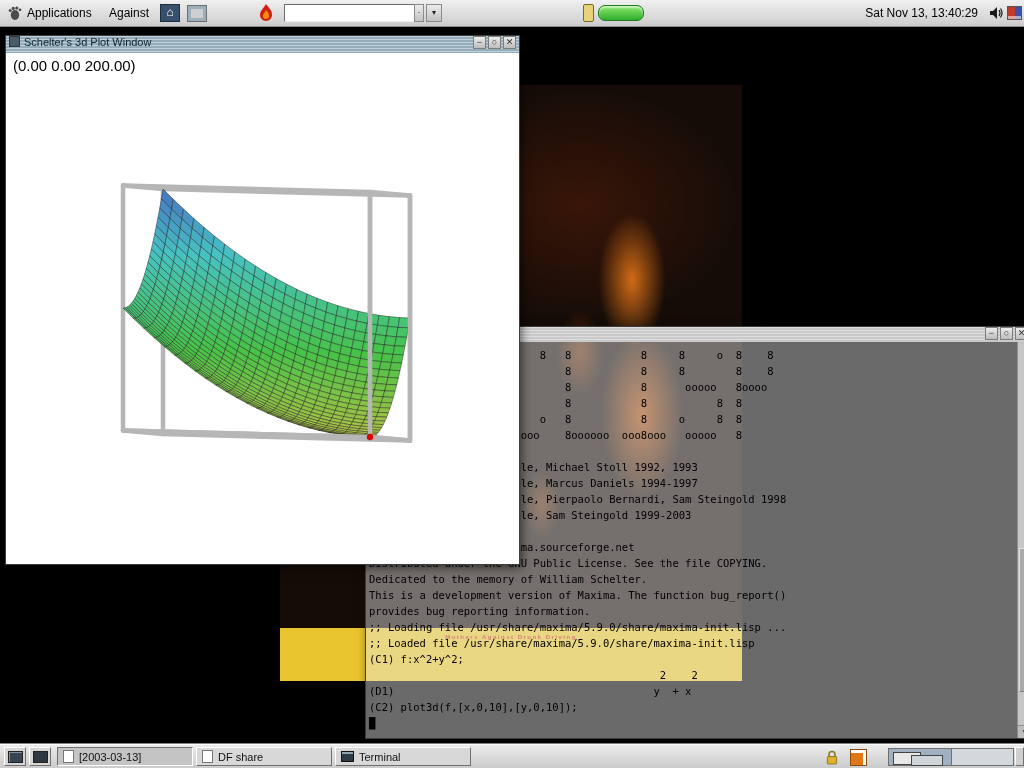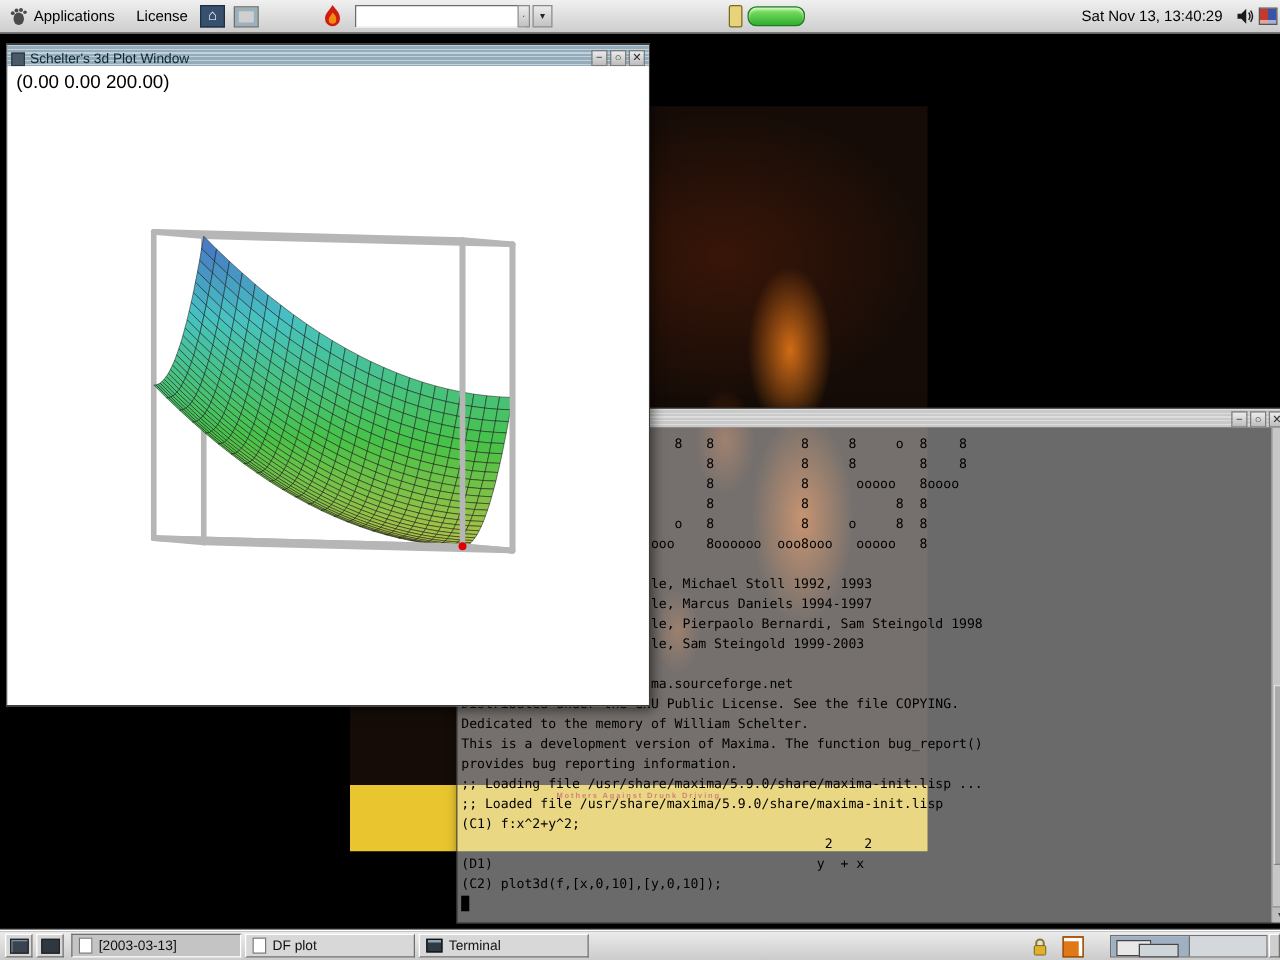--- a/index.html
+++ b/index.html
@@ -26,21 +26,21 @@
   }
   #poster-headline{
     padding-top:9px;font:italic bold 10px "Liberation Serif",serif;color:#c4281c;
   }
   #poster-subline{
     margin-top:6px;font:bold 6px "Liberation Sans",sans-serif;letter-spacing:1.5px;color:#c4281c;
   }
   
   .window{position:absolute;border:1px solid #3c3c3c;box-shadow:2px 3px 9px rgba(0,0,0,.55);}
   .titlebar{
-    position:absolute;left:0;right:0;top:0;display:flex;align-items:flex-end;
+    position:absolute;left:0;right:0;top:0;display:flex;align-items:flex-start;
     padding:0 3px;box-sizing:border-box;
     background-image:repeating-linear-gradient(180deg, rgba(255,255,255,.38) 0 1px, rgba(0,0,0,0) 1px 3px);
   }
   .titlebar .title{flex:0 0 auto;margin-left:4px;white-space:nowrap;}
   .titlebar .spacer{flex:1 1 auto;}
   .winbtn{
     flex:0 0 auto;width:13px;height:13px;margin-left:2px;
     background:linear-gradient(#ececec,#bdbdbd);border:1px solid #7d7d7d;
     font-size:9px;line-height:11px;text-align:center;color:#333;box-sizing:border-box;
   }
@@ -778,21 +778,21 @@
     <svg width="16" height="16" viewBox="0 0 16 16">
       <ellipse cx="8" cy="10" rx="4.2" ry="5" fill="#4a4a4a"></ellipse>
       <circle cx="3.2" cy="5.5" r="1.5" fill="#4a4a4a"></circle>
         <circle cx="6.2" cy="3.4" r="1.6" fill="#4a4a4a"></circle>
       <circle cx="9.8" cy="3.0" r="1.6" fill="#4a4a4a"></circle>
         <circle cx="13" cy="4.8" r="1.4" fill="#4a4a4a"></circle>
     </svg>
     <span>Applications</span>
   </div>
   <div class="panel-item" style="left:104px;">
-    <span>License</span>
+    <span>Against</span>
   </div>
 
   <div class="panel-item" style="left:155px;">
     <span style="display:inline-block;width:18px;height:16px;background:#37506e;border:1px solid #1e2e42;color:#fff;font-size:12px;line-height:15px;text-align:center;">⌂</span>
   </div>
   <div class="panel-item" style="left:182px;">
     <span style="display:inline-block;width:18px;height:15px;background:#cfcfcf;border:1px solid #6d6d6d;box-shadow:inset 0 0 0 3px #9ab0bd;"></span>
   </div>
   <div class="panel-item" style="left:252px;">
     <svg width="18" height="20" viewBox="0 0 18 20">
@@ -831,21 +831,21 @@
   <div class="tb-icon-btn" style="left:29px;">
     <span style="width:13px;height:10px;background:#30383f;border:1px solid #222;"></span>
   </div>
 
   <div class="task active" style="left:57px;">
     <span class="doc-ico"></span>
     <span>[2003-03-13]</span>
   </div>
   <div class="task" style="left:196px;">
     <span class="doc-ico"></span>
-    <span>DF plot</span>
+    <span>DF share</span>
   </div>
   <div class="task" style="left:335px;">
     <span class="term-ico"></span>
     <span>Terminal</span>
   </div>
 
   <div class="panel-item" style="left:824px;top:1px;height:22px;padding:0;">
     <svg width="16" height="17" viewBox="0 0 16 17">
       <path d="M5 8 V5.5 A3 3 0 0 1 11 5.5 V8" stroke="#8a7a28" stroke-width="1.6" fill="none"></path>
       <rect x="3.4" y="7.5" width="9.2" height="7.5" rx="1" fill="#e0b22a" stroke="#7a6418" stroke-width="0.8"></rect>

